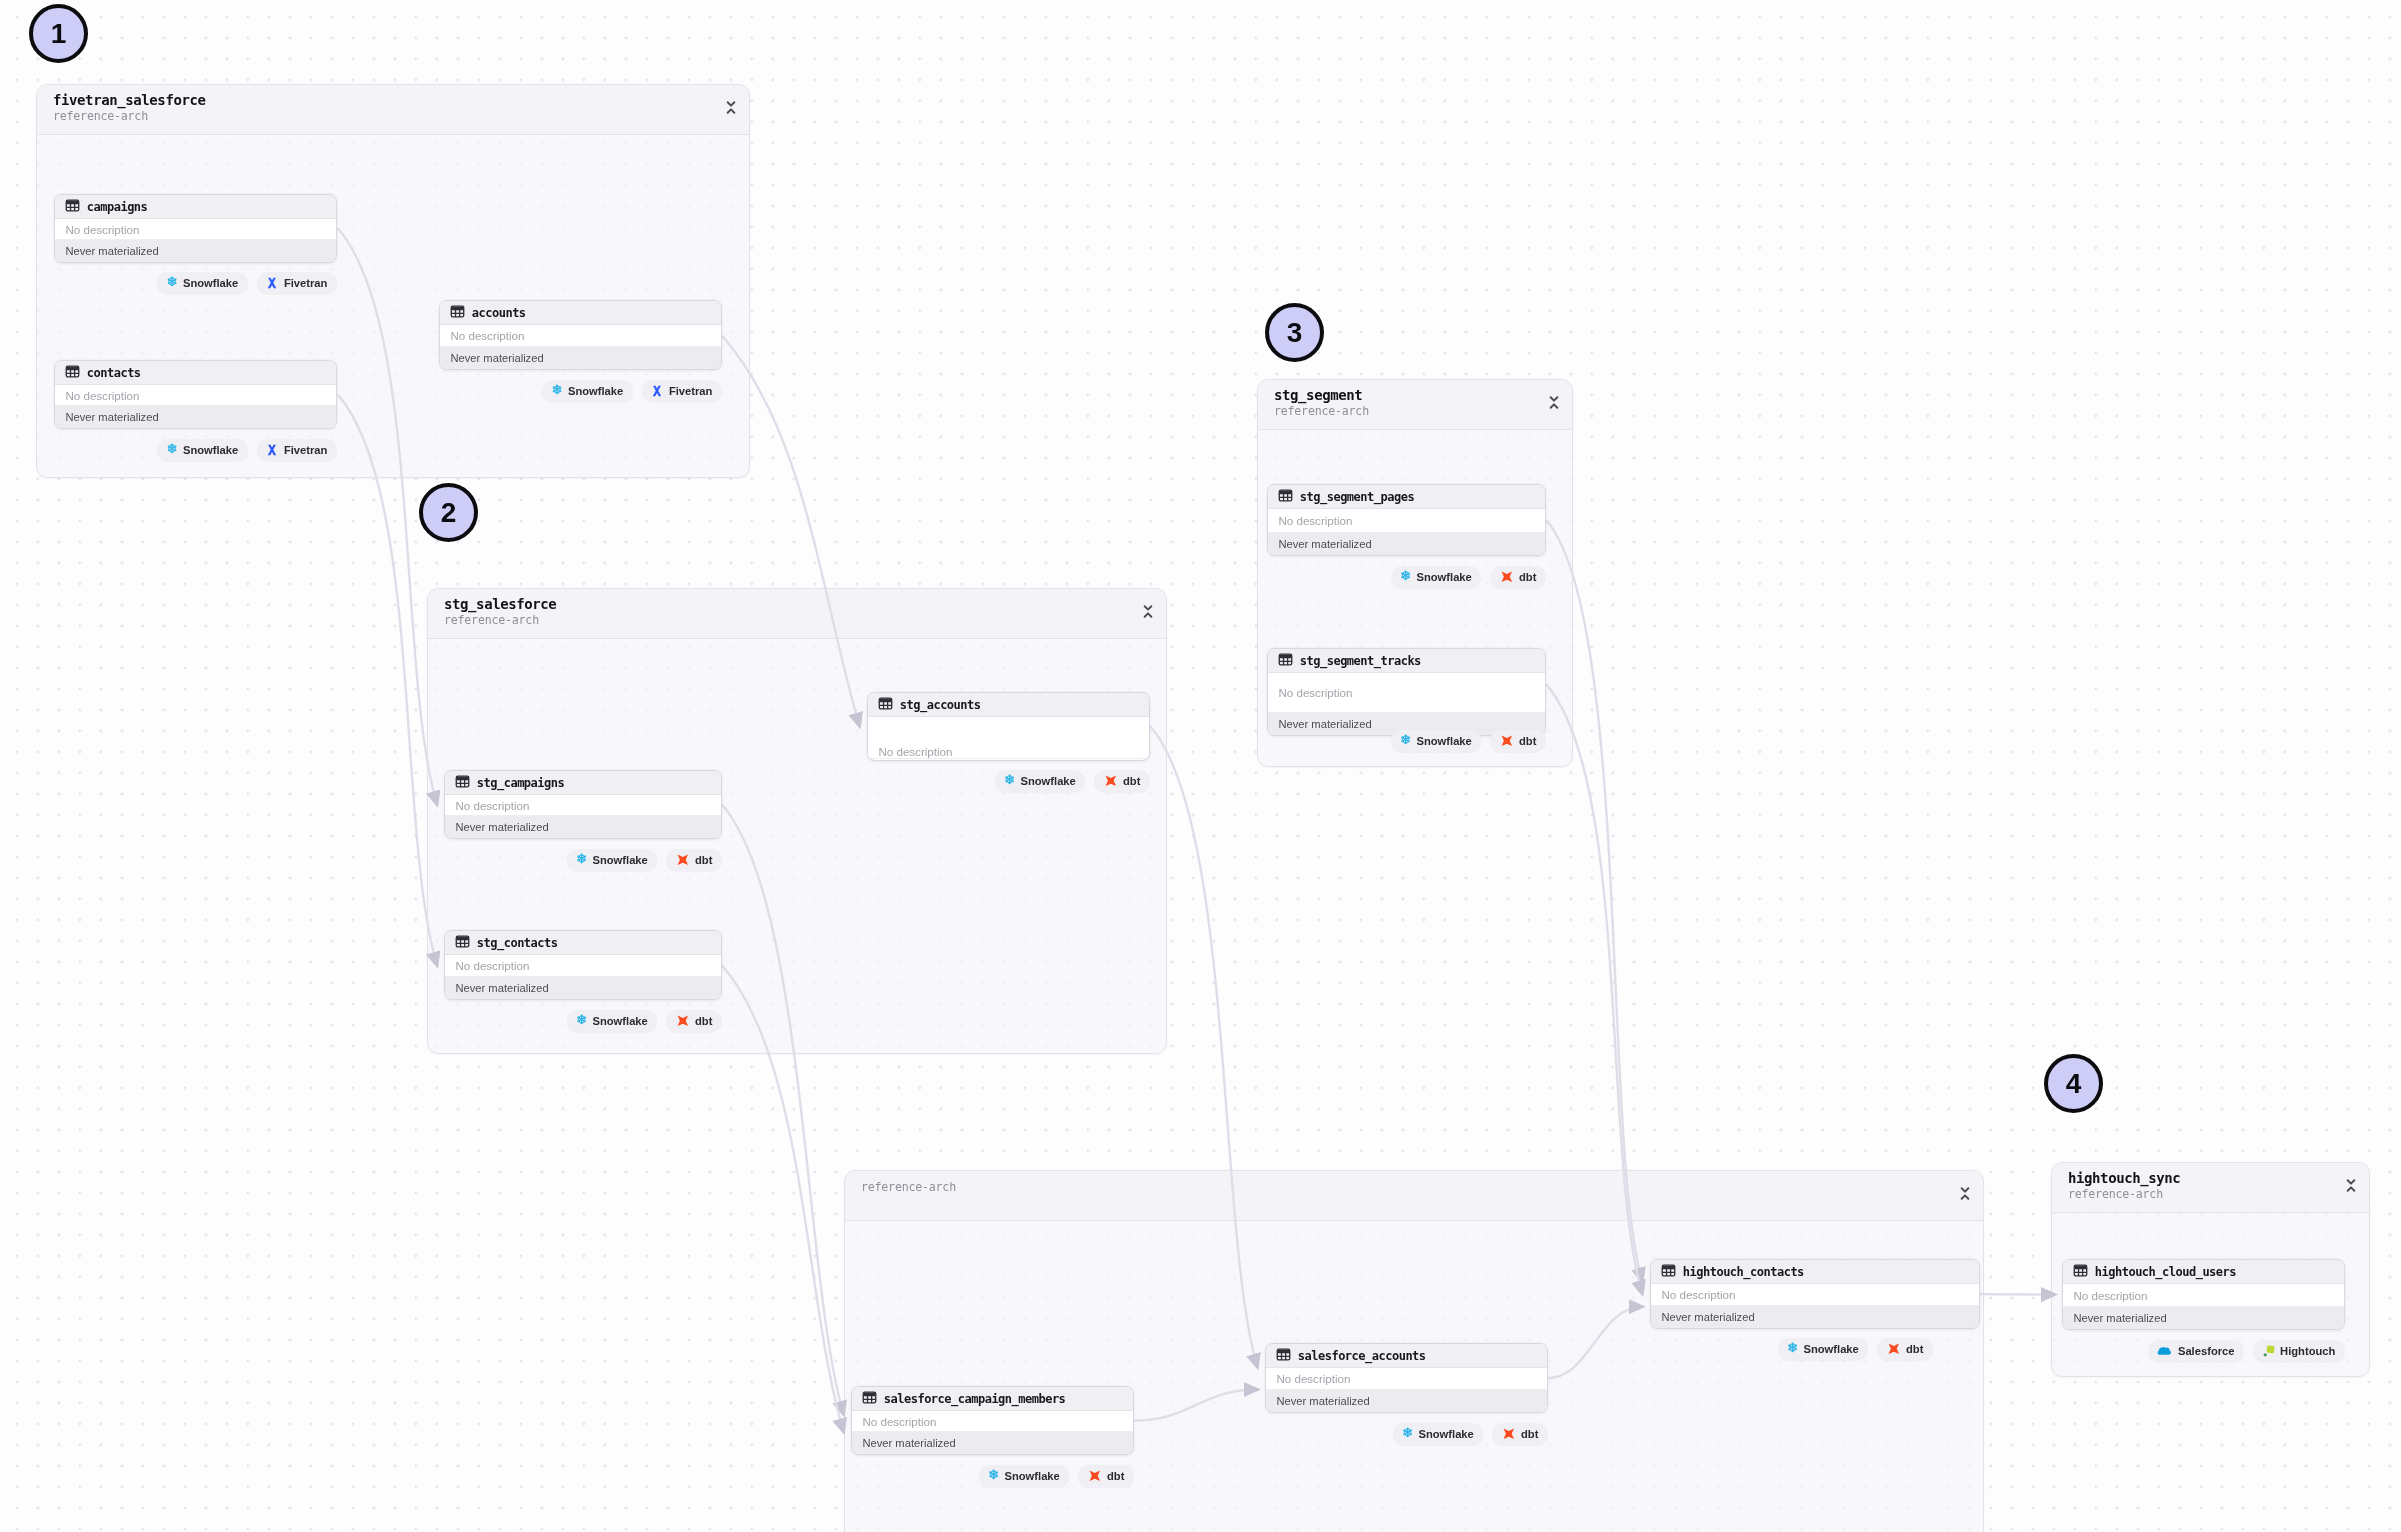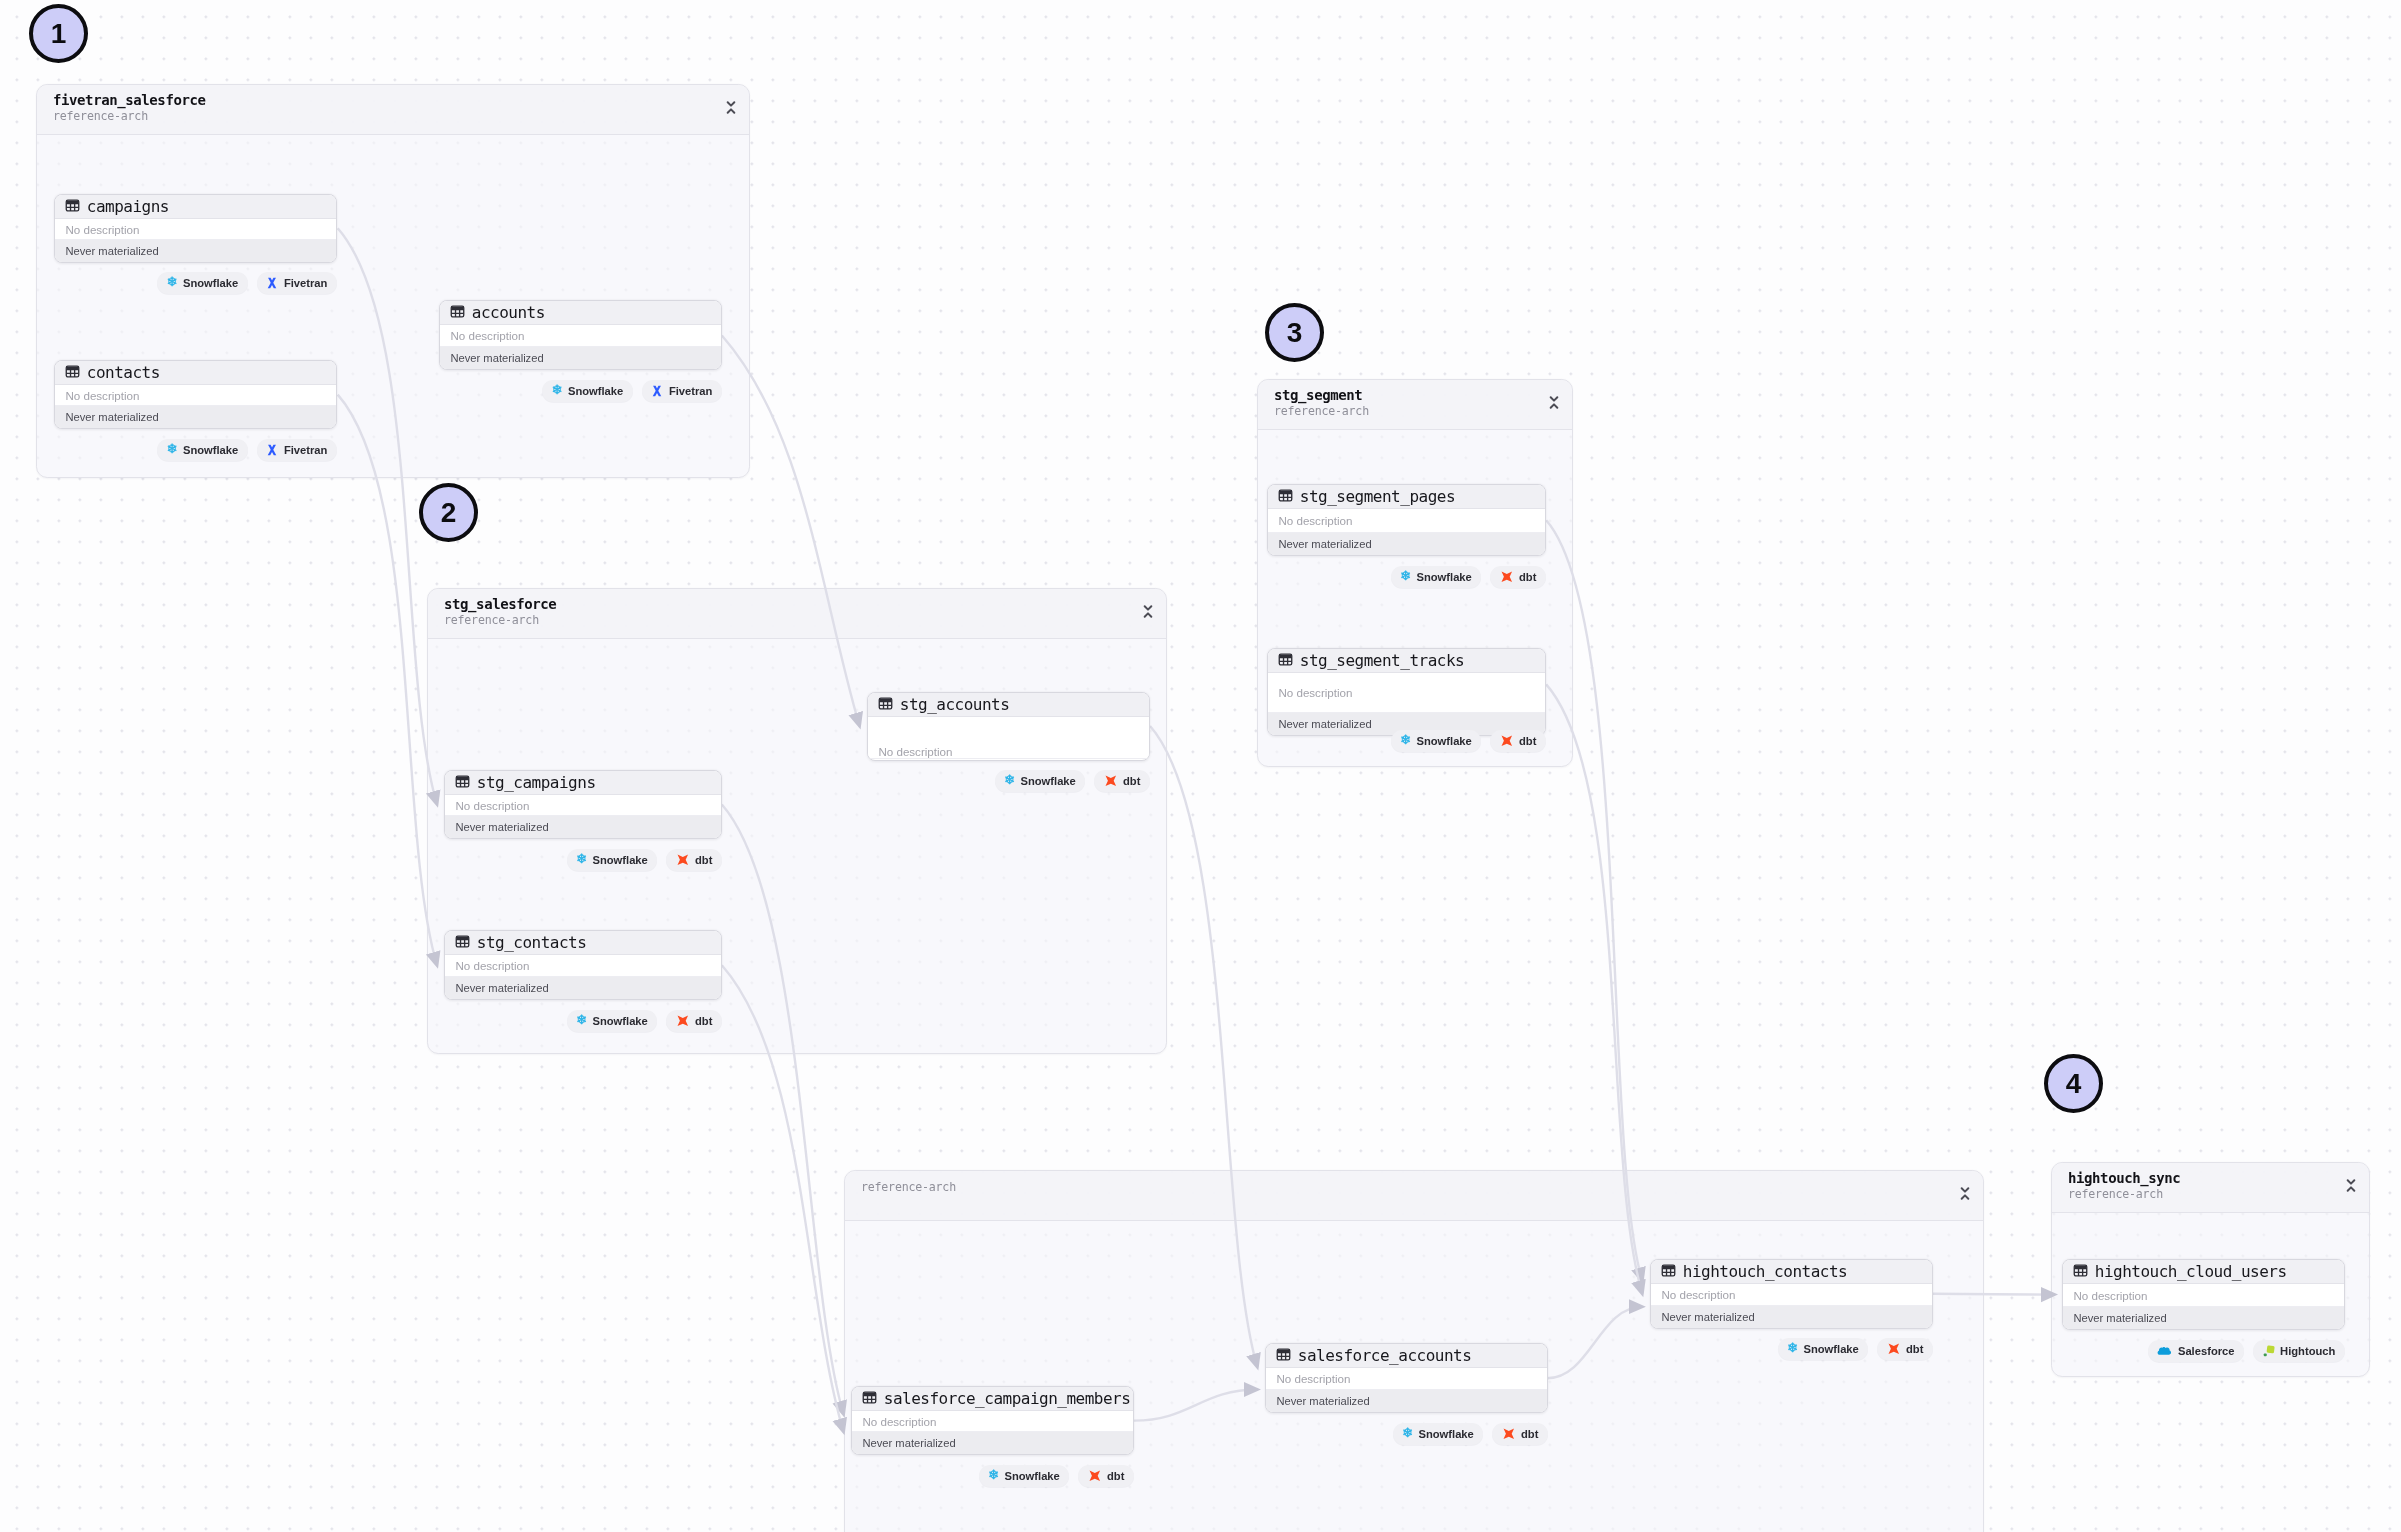--- a/index.html
+++ b/index.html
@@ -36,21 +36,21 @@
   .node{
     position:absolute;background:#ffffff;border:1.2px solid #d8d8df;border-radius:8px;
     box-shadow:0 0.8px 2.4px rgba(20,20,40,.08);z-index:3;display:flex;flex-direction:column;
     box-sizing:border-box;overflow:hidden;
   }
   .node-header{
     height:23px;flex:0 0 23px;background:#f0f0f4;border-bottom:0.8px solid #e3e3e9;
     display:flex;align-items:center;gap:7.2px;padding:0 9.6px;
   }
   .node-name{
-    font-family:"DejaVu Sans Mono",monospace;font-weight:400;font-size:16px;
+    font-family:"DejaVu Sans Mono",monospace;font-weight:700;font-size:12px;
     color:#17171c;letter-spacing:-0.5px;white-space:nowrap;
   }
   .node-desc{
     flex:1 1 auto;display:flex;align-items:center;padding:0 10.4px;
     font-size:11.6px;color:#a3a3ab;border-bottom:0.8px solid #ededf2;background:#fff;
   }
   .node-mat{
     height:21.6px;flex:0 0 21.6px;display:flex;align-items:center;padding:0 10.4px;
     font-size:11.2px;color:#4b4b54;background:#ececf0;
   }
@@ -443,21 +443,21 @@
         </span>
         <span class="pill">
           <span class="icon">
             <svg width="13.6" height="13.6" viewBox="0 0 16 16">
               <path d="M1.8 1.8 L8 4.6 L14.2 1.8 L11.4 8 L14.2 14.2 L8 11.4 L1.8 14.2 L4.6 8 Z" fill="#fc4a1f"></path>
             </svg>
           </span>
           <span>dbt</span>
         </span>
       </div>
-      <div class="node" style="left: 1650px; top: 1259px; width: 283px; height: 70px; pointer-events: auto;">
+      <div class="node" style="left: 1650px; top: 1259px; width: 330px; height: 70px; pointer-events: auto;">
         <div class="node-header">
           <span class="icon"><svg width="15" height="15" viewBox="0 0 19 19">
               <g stroke="#2e2e36" stroke-width="1.7" fill="none">
                 <rect x="1.6" y="2.6" width="15.8" height="13.8" rx="2"></rect>
                 <path d="M1.6 7.1 H17.4 M1.6 11.8 H17.4 M7 7.1 V16.4 M12.2 7.1 V16.4"></path>
               </g>
               <rect x="2.4" y="3.4" width="14.2" height="3" fill="#2e2e36"></rect>
             </svg></span>
           <span class="node-name">hightouch_contacts</span>
         </div>

